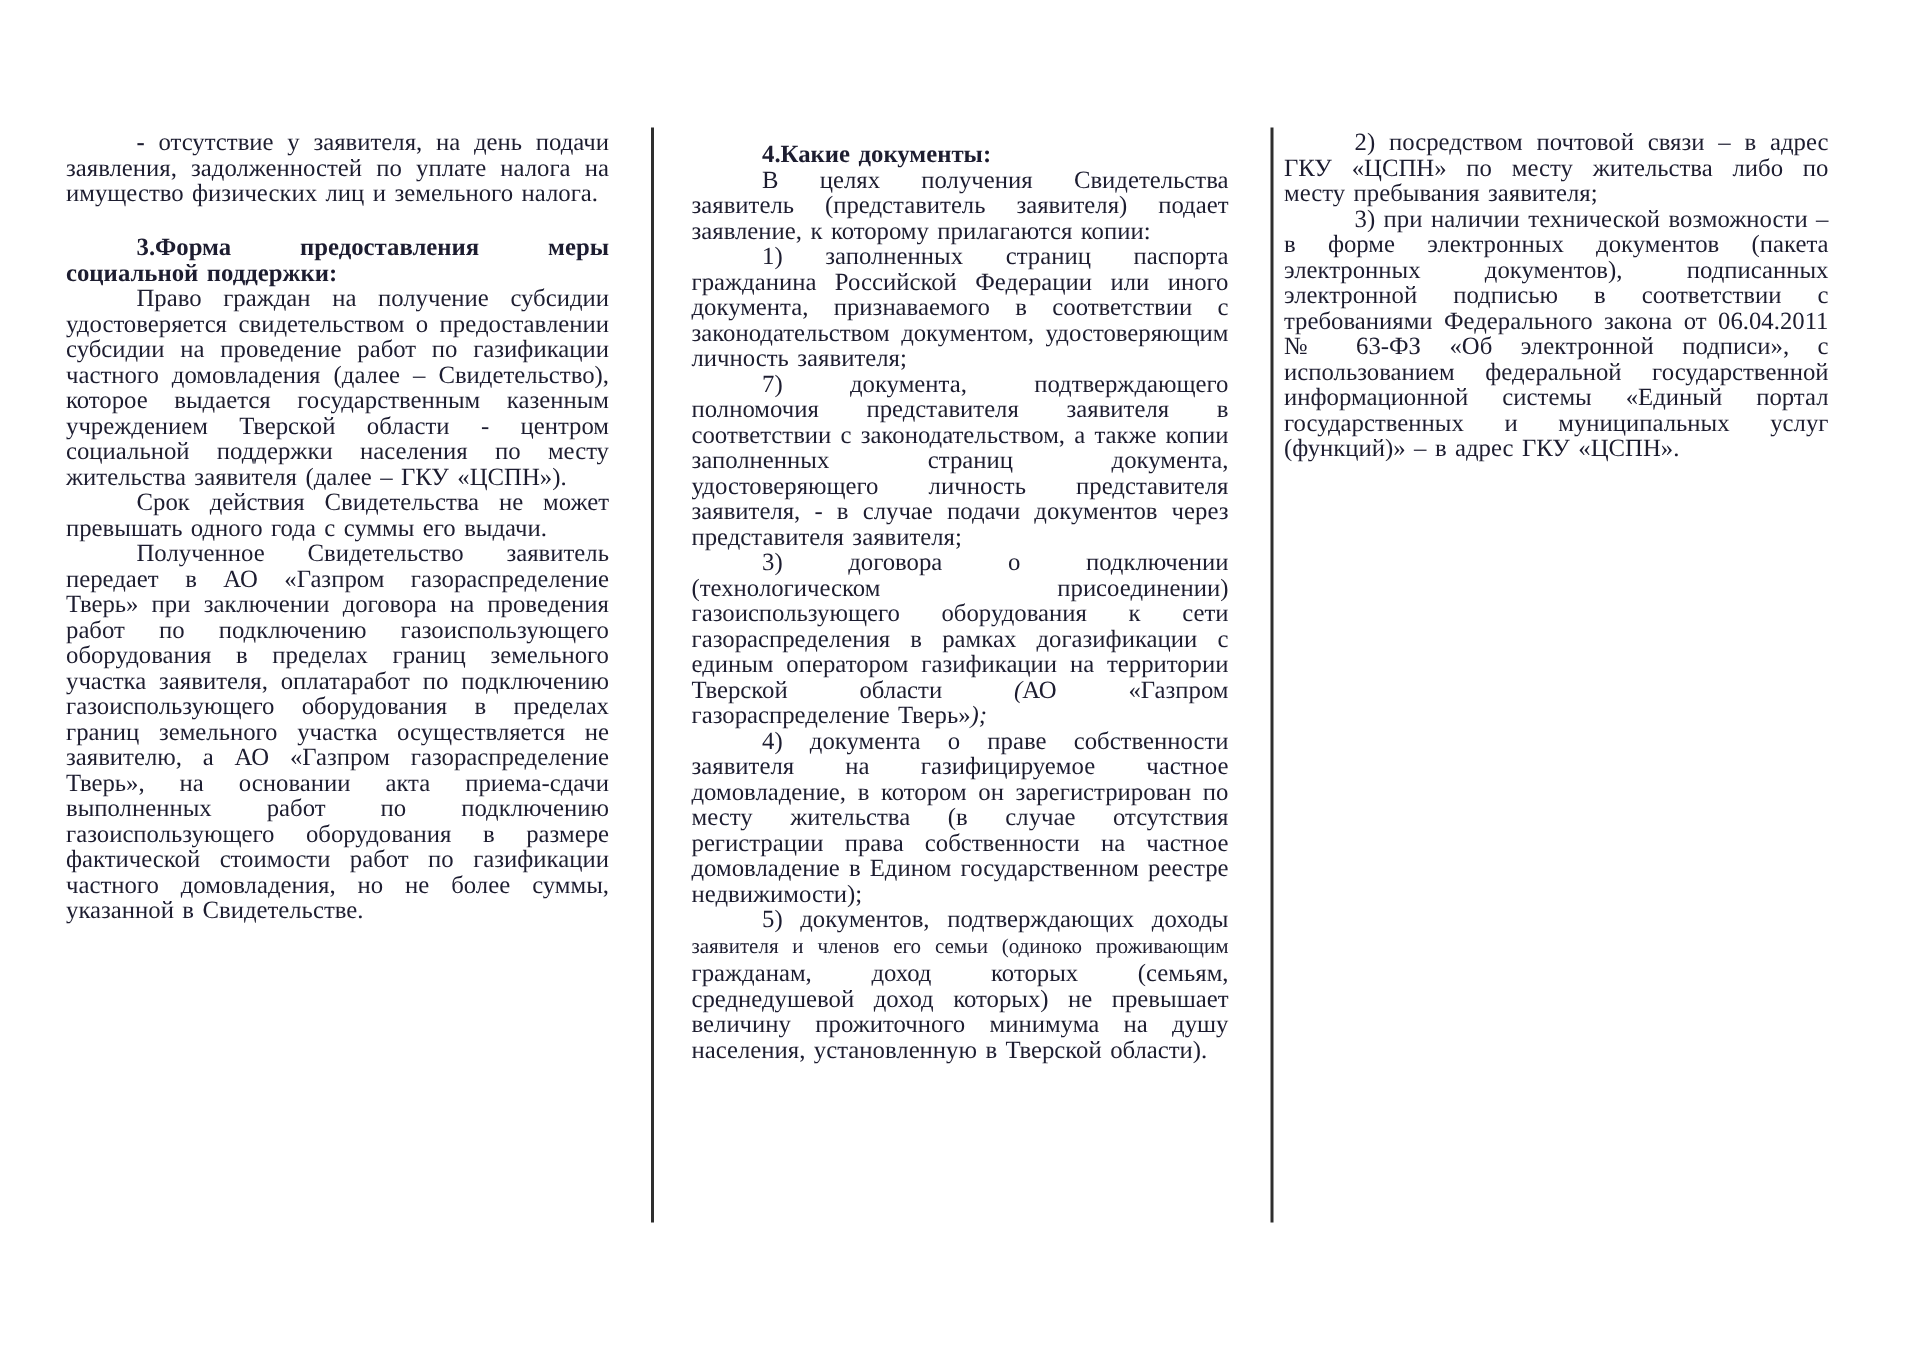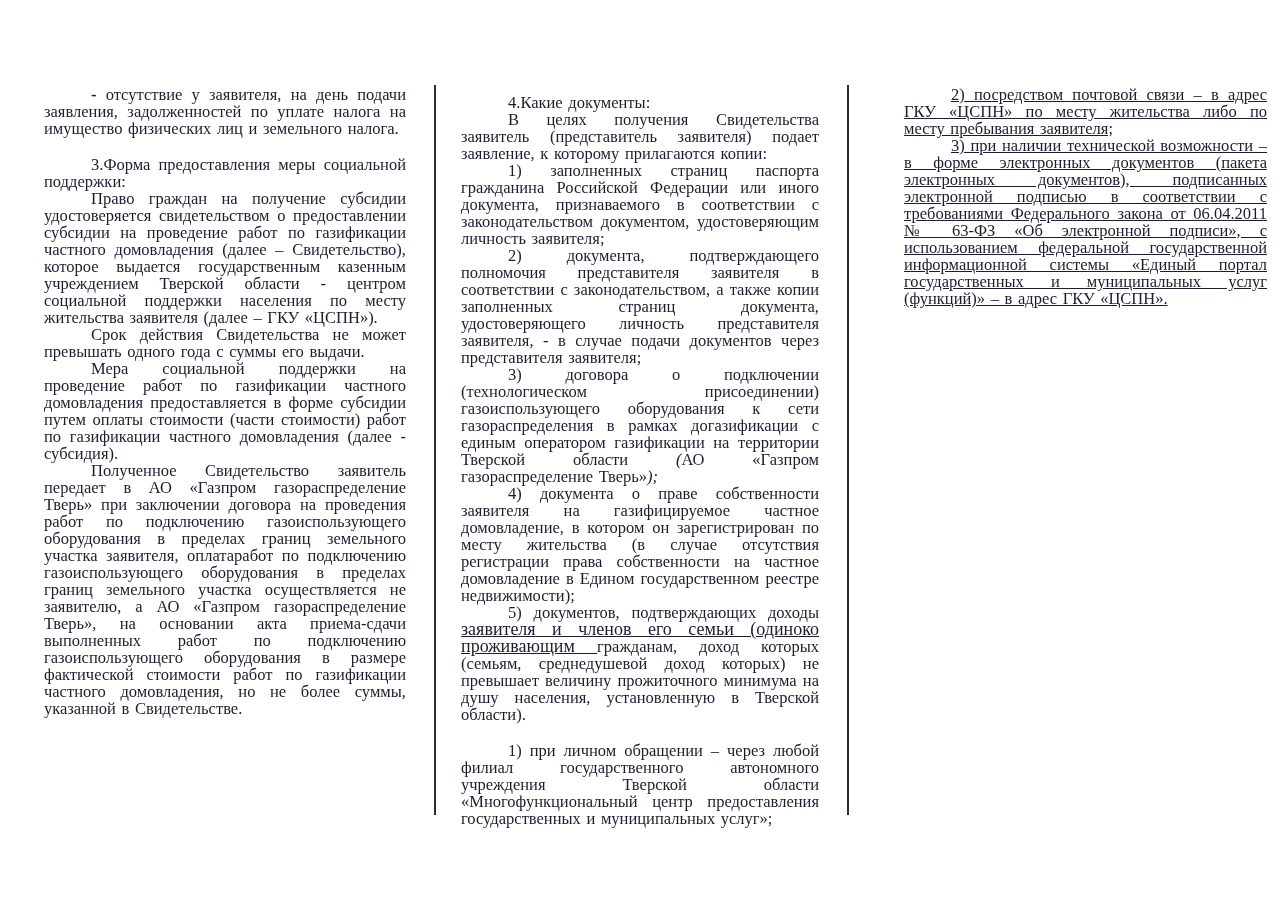--- a/index.html
+++ b/index.html
@@ -8,67 +8,65 @@
     width: 1280px;
     height: 905px;
     background: #ffffff;
     font-family: "Liberation Serif", "DejaVu Serif", serif;
     color: #1d1d30;
     overflow: hidden;
   }
   .column { position: absolute; }
   .col-1 { left: 44px;  top: 86px; width: 362px; }
   .col-2 { left: 461px; top: 94px; width: 358px; }
-  .col-3 { left: 904px; top: 86px; width: 363px; text-decoration: underline; }
+  .col-3 { left: 856px; top: 86px; width: 363px; }
   .divider {
     position: absolute;
     top: 85px;
     width: 2px;
     height: 730px;
     background: #2e2e2e;
   }
   .divider-1 { left: 434px; }
   .divider-2 { left: 847px; }
   .para {
     margin: 0;
     font-size: 16.5px;
     line-height: 17px;
     text-align: justify;
     text-indent: 47px;
     word-spacing: 1.5px;
   }
-  .para.heading { font-weight: normal; }
+  .para.heading { font-weight: bold; }
   .para.spacer  { height: 18.6px; text-indent: 0; }
   .b  { font-weight: bold; }
   .i  { font-style: italic; }
-  .sm { font-size: 18px; text-decoration: underline; }
+  .sm { font-size: 14px; }
 </style>
 </head>
 <body>
 
 <div class="page">
   <div class="column col-1">
       <p class="para body"><span class="b">- </span><span>отсутствие у заявителя, на день подачи заявления, задолженностей по уплате налога на имущество физических лиц и земельного налога.</span></p>
       <p class="para spacer"></p>
       <p class="para heading"><span>3.Форма предоставления меры социальной поддержки:</span></p>
       <p class="para body"><span>Право граждан на получение субсидии удостоверяется свидетельством о предоставлении субсидии на проведение работ по газификации частного домовладения (далее – Свидетельство), которое выдается государственным казенным учреждением Тверской области - центром социальной поддержки населения  по месту жительства заявителя (далее – ГКУ «ЦСПН»).</span></p>
       <p class="para body"><span>Срок действия Свидетельства не может превышать одного года с суммы его выдачи.</span></p>
-      <p class="para body"><span>Мера социальной поддержки на проведение работ по газификации частного домовладения предоставляется в форме субсидии путем оплаты стоимости (части стоимости) работ по газификации частного домовладения (далее - субсидия).</span></p>
       <p class="para body"><span>Полученное Свидетельство заявитель передает в АО «Газпром газораспределение Тверь» при заключении  договора на проведения работ по подключению газоиспользующего оборудования в пределах границ земельного участка заявителя, оплатаработ по подключению газоиспользующего оборудования в пределах границ земельного участка осуществляется не заявителю, а АО «Газпром газораспределение Тверь», на основании акта приема-сдачи выполненных работ по подключению газоиспользующего оборудования в размере фактической стоимости работ по газификации частного домовладения, но не более суммы, указанной в Свидетельстве.</span></p>
     </div>
   <div class="divider divider-1"></div>
   <div class="column col-2">
       <p class="para heading"><span>4.Какие документы:</span></p>
       <p class="para body"><span>В целях получения Свидетельства заявитель (представитель заявителя) подает заявление, к которому прилагаются копии:</span></p>
       <p class="para body"><span>1) заполненных страниц паспорта гражданина Российской Федерации или иного документа, признаваемого в соответствии с законодательством документом, удостоверяющим личность заявителя;</span></p>
-      <p class="para body"><span>2) документа, подтверждающего полномочия представителя заявителя в соответствии с законодательством, а также копии заполненных страниц документа, удостоверяющего личность представителя заявителя, - в случае подачи документов через представителя заявителя;</span></p>
+      <p class="para body"><span>7) документа, подтверждающего полномочия представителя заявителя в соответствии с законодательством, а также копии заполненных страниц документа, удостоверяющего личность представителя заявителя, - в случае подачи документов через представителя заявителя;</span></p>
       <p class="para body"><span>3) договора о подключении (технологическом присоединении) газоиспользующего оборудования к сети газораспределения в рамках догазификации с единым оператором газификации на территории Тверской области </span><span class="i">(</span><span>АО «Газпром газораспределение Тверь»</span><span class="i">);</span></p>
       <p class="para body"><span>4) документа о праве собственности заявителя на газифицируемое частное домовладение, в котором он зарегистрирован по месту жительства (в случае отсутствия регистрации права собственности на частное домовладение в Едином государственном реестре недвижимости);</span></p>
       <p class="para body"><span>5) документов, подтверждающих доходы </span><span class="sm">заявителя и членов его семьи (одиноко проживающим </span><span>гражданам, доход которых (семьям, среднедушевой доход которых) не превышает величину прожиточного минимума на душу населения, установленную в Тверской области).</span></p>
       <p class="para spacer"></p>
-      <p class="para body"><span>1) при личном обращении – через любой филиал государственного автономного учреждения Тверской области «Многофункциональный центр предоставления государственных и муниципальных услуг»;</span></p>
     </div>
   <div class="divider divider-2"></div>
   <div class="column col-3">
       <p class="para body"><span>2) посредством почтовой связи – в адрес ГКУ «ЦСПН» по месту жительства либо по месту пребывания заявителя;</span></p>
       <p class="para body"><span>3) при наличии технической возможности – в форме электронных документов (пакета электронных документов), подписанных электронной подписью в соответствии с требованиями Федерального закона от 06.04.2011 № 63-ФЗ «Об электронной подписи», с использованием федеральной государственной информационной системы «Единый портал государственных и муниципальных услуг (функций)» – в адрес ГКУ «ЦСПН».</span></p>
     </div>
 </div>
 
 </body></html>

